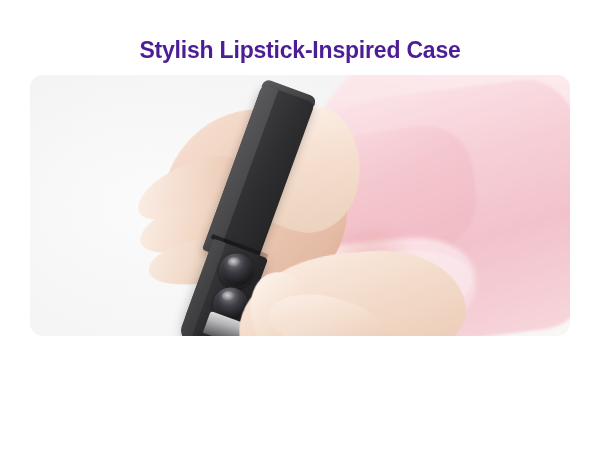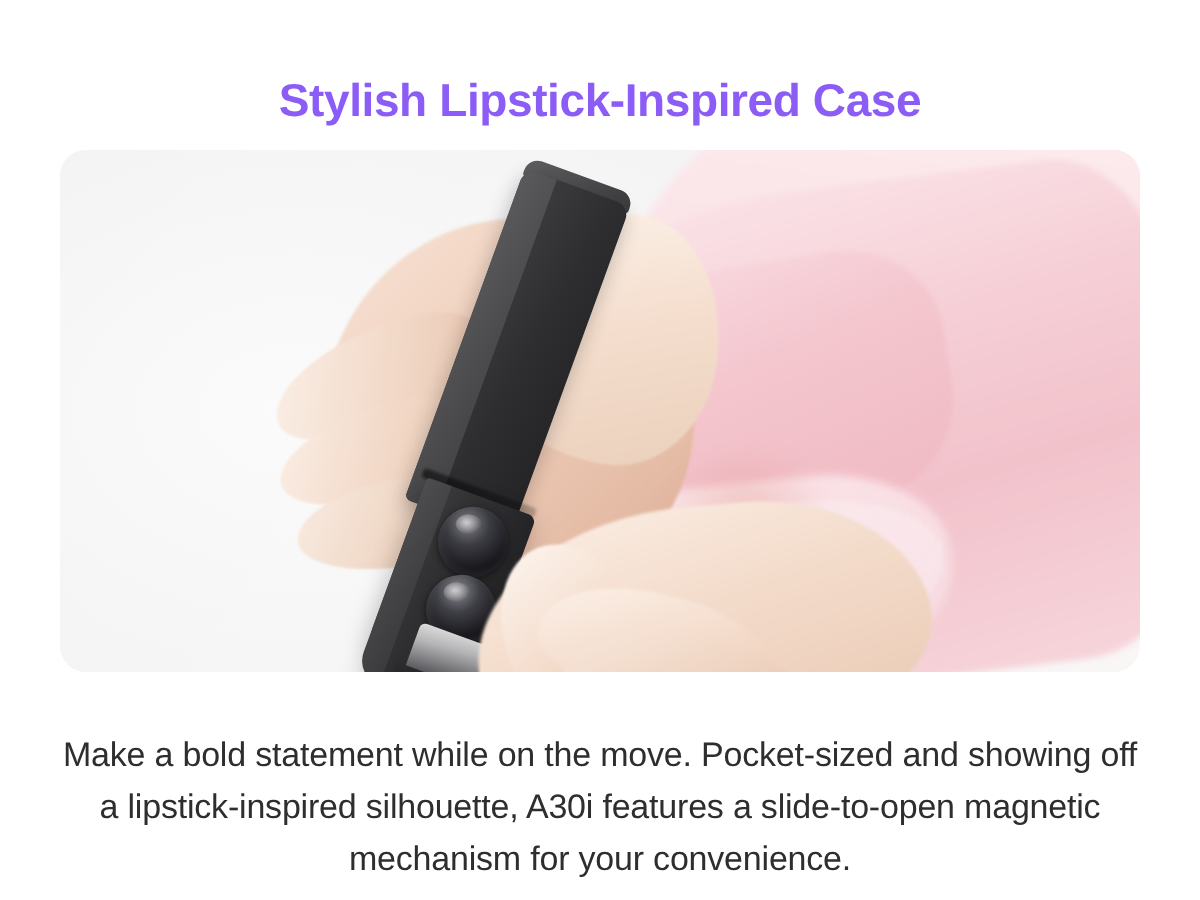--- a/index.html
+++ b/index.html
@@ -25,21 +25,21 @@
   
   .card-title {
     position: absolute;
     left: 0;
     top: 20px;
     width: 600px;
     text-align: center;
     font-size: 23px;
     font-weight: 700;
     letter-spacing: -0.2px;
-    color: #8b5cf6;
+    color: #4c1d95;
     line-height: 30px;
   }
 
   
   .hero-panel {
     position: absolute;
     left: 30px;
     top: 75px;
     width: 540px;
     height: 261px;
@@ -434,15 +434,14 @@
       </div>
 
       <div class="hand-front"></div>
       <div class="thumb-front"></div>
       <div class="finger-front-1"></div>
       <div class="finger-front-2"></div>
 
     </div>
   </div>
 
-  <p class="card-description">Make a bold statement while on the move. Pocket-sized and showing off a lipstick-inspired silhouette, A30i features a slide-to-open magnetic mechanism for your convenience.</p>
 
 </div>
 
 </body></html>

